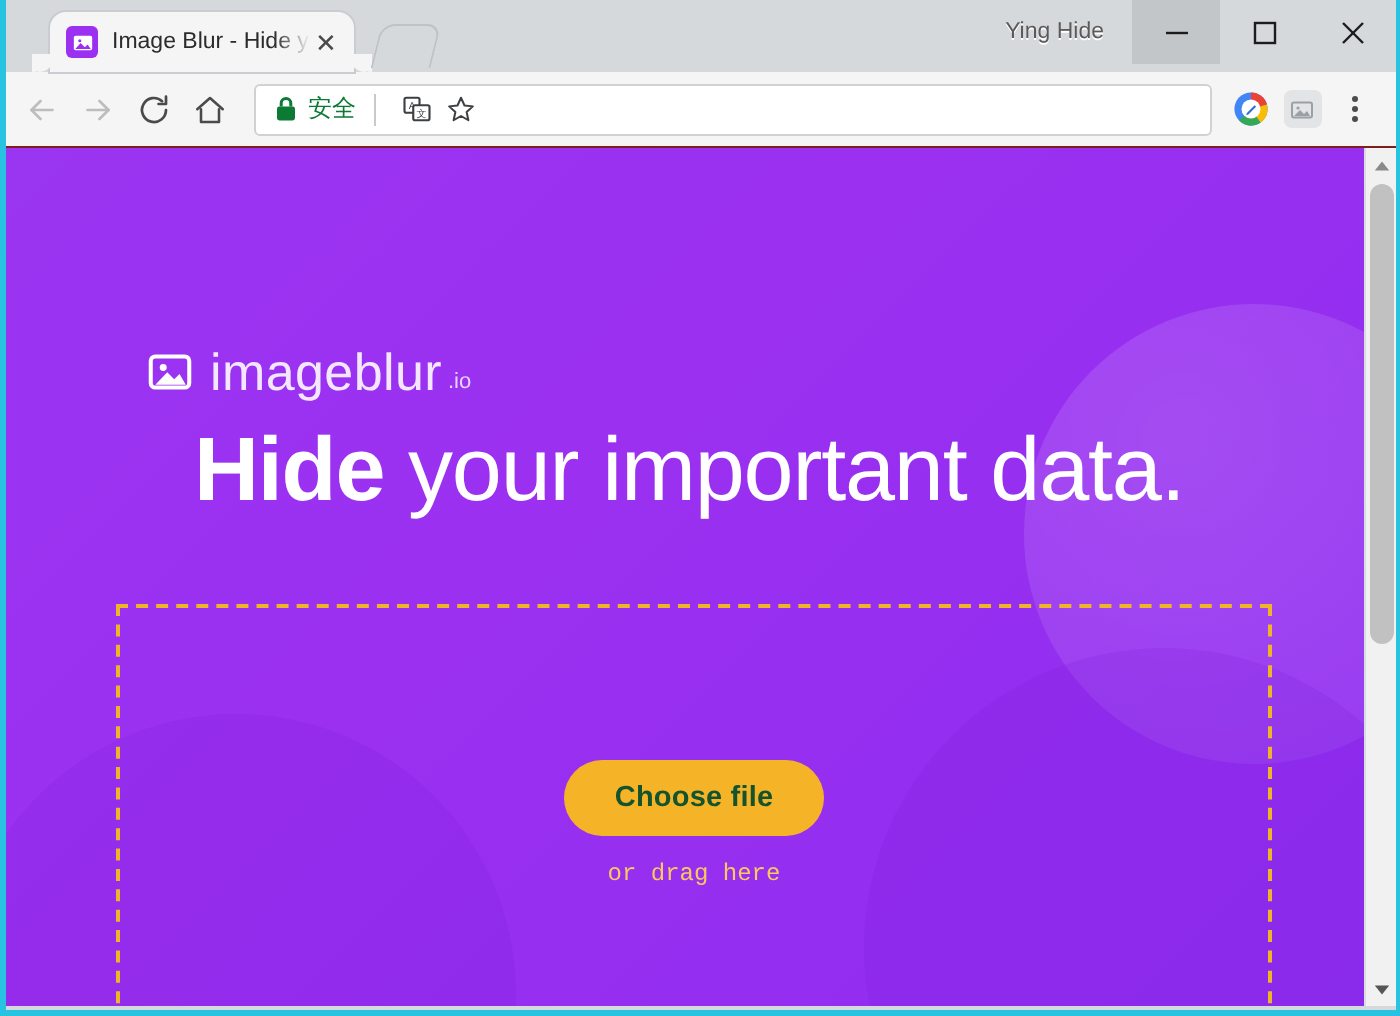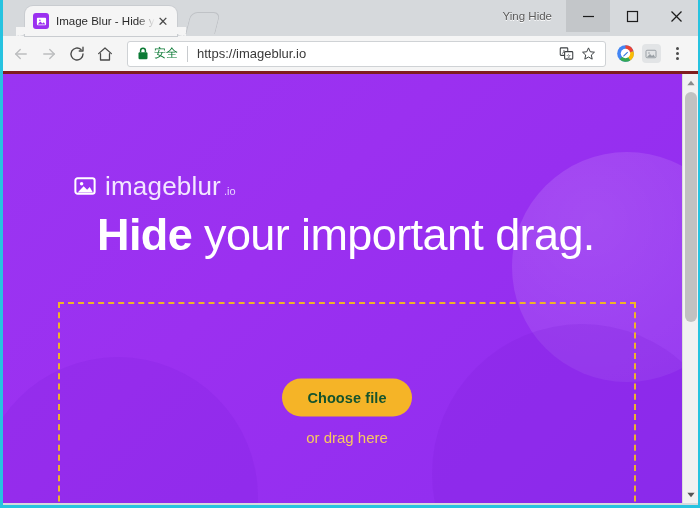--- a/index.html
+++ b/index.html
@@ -121,21 +121,21 @@
     color: #1c1c1c;
     cursor: pointer;
   }
   #btn-min { background: #c3c6c9; }
   .cap-btn svg { display:block; }
 
   
   #toolbar {
     height: 38px;
     background: #f5f5f5;
-    border-bottom: 3px solid #7f1d1d;
+    border-bottom: 1px solid #7f1d1d;
     display: flex;
     align-items: center;
     padding: 0 8px 0 4px;
   }
   .nav-btn {
     width: 28px; height: 28px;
     display:flex; align-items:center; justify-content:center;
     cursor: pointer;
     flex: 0 0 auto;
   }
@@ -291,22 +291,23 @@
     border: none;
     border-radius: 22px;
     padding: 11px 25px;
     cursor: pointer;
     font-family: "Liberation Sans", sans-serif;
     letter-spacing: .1px;
   }
 
   #drag-hint {
     margin-top: 12px;
-    font-size: 15px;
+    font-size: 12px;
     color: #f8c95e;
+    font-family: Liberation Mono, monospace;
   }
 
   
   #scrollbar {
     width: 16px;
     flex: 0 0 16px;
     background: #f1f1f1;
     border-left: 1px solid #dcdcdc;
     position: relative;
   }
@@ -400,21 +401,20 @@
 
     <div id="omnibox">
       <span class="lock-icon">
         <svg width="12" height="13" viewBox="0 0 12 13">
           <rect x="1.5" y="5.2" width="9" height="7" rx="1.2" fill="#0b7a35"></rect>
           <path d="M3.6 5.2 V3.6 a2.4 2.4 0 0 1 4.8 0 V5.2" fill="none" stroke="#0b7a35" stroke-width="1.5"></path>
         </svg>
       </span>
       <span class="secure-word">安全</span>
       <span class="omni-sep"></span>
-      <span class="omni-url">https://imageblur.io</span>
       <span class="omni-right">
         <span class="omni-icon">
           <svg width="15" height="15" viewBox="0 0 24 24">
             <rect x="2" y="3" width="12" height="12" rx="1.4" fill="none" stroke="#3c4043" stroke-width="1.7"></rect>
             <text x="8" y="12" font-size="8" font-family="Liberation Sans, sans-serif" fill="#3c4043" text-anchor="middle">A</text>
             <rect x="9" y="9" width="13" height="12" rx="1.4" fill="#ffffff" stroke="#3c4043" stroke-width="1.7"></rect>
             <text x="15.5" y="18.5" font-size="8" font-family="Liberation Sans, sans-serif" fill="#3c4043" text-anchor="middle">文</text>
           </svg>
         </span>
         <span class="omni-icon">
@@ -466,21 +466,21 @@
       <div id="brand">
         <svg id="brand-icon" viewBox="0 0 24 24">
           <rect x="1.5" y="3.5" width="21" height="17" rx="2.5" fill="none" stroke="#ffffff" stroke-width="2.2"></rect>
           <circle cx="8.3" cy="9.6" r="1.9" fill="#ffffff"></circle>
           <path d="M4 19 L10.5 12.2 L14.3 16 L17.2 13.1 L20.6 19 Z" fill="#ffffff"></path>
         </svg>
         <span id="brand-name">imageblur</span>
         <span id="brand-tld">.io</span>
       </div>
 
-      <h1 id="headline"><span class="hl-strong">Hide</span><span class="hl-light"> your important drag.</span></h1>
+      <h1 id="headline"><span class="hl-strong">Hide</span><span class="hl-light"> your important data.</span></h1>
 
       <div id="dropzone">
         <div id="dz-center">
           <button id="choose-file">Choose file</button>
           <div id="drag-hint">or drag here</div>
         </div>
       </div>
 
     </div>
 

